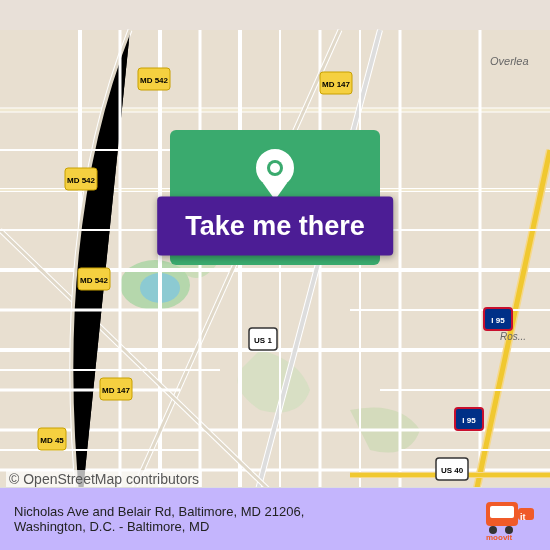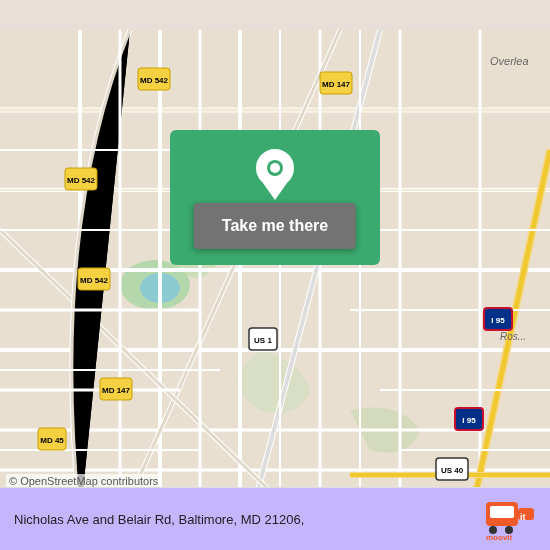--- a/index.html
+++ b/index.html
@@ -54,39 +54,39 @@
       flex-direction: column;
       align-items: flex-end;
       margin-left: 24px;
     }
 
     
     .osm-attribution {
       position: absolute;
       bottom: 62px;
       left: 6px;
-      font-size: 11px;
+      font-size: 14px;
       color: #555;
       background: rgba(255,255,255,0.7);
       padding: 1px 3px;
       z-index: 10;
     }
 
     
     .take-me-there-btn {
       position: absolute;
       left: 50%;
       top: 41%;
       transform: translate(-50%, -50%);
-      background: #737373;
+      background: #4c1d95;
       color: white;
       border: none;
       border-radius: 4px;
       padding: 14px 28px;
-      font-size: 16px;
+      font-size: 27px;
       font-weight: bold;
       cursor: pointer;
       z-index: 20;
       white-space: nowrap;
       box-shadow: 0 2px 6px rgba(0,0,0,0.3);
     }
 
   </style>
 </head>
 <body>
@@ -225,20 +225,21 @@
 
   <button class="take-me-there-btn">Take me there</button>
 
   <div class="osm-attribution">
     <span>© OpenStreetMap contributors</span>
   </div>
 
   <div class="info-bar">
     <div class="info-text">
       <div>Nicholas Ave and Belair Rd, Baltimore, MD 21206,</div>
+      <div>Washington, D.C. - Baltimore, MD</div>
     </div>
     <div class="moovit-logo">
 
       <svg width="52" height="42" viewBox="0 0 52 42">
 
         <rect x="2" y="4" width="32" height="24" rx="4" fill="#f05a28"></rect>
         <rect x="6" y="8" width="24" height="12" rx="2" fill="white"></rect>
         <circle cx="9" cy="32" r="4" fill="#333"></circle>
         <circle cx="25" cy="32" r="4" fill="#333"></circle>
         <rect x="34" y="10" width="16" height="12" rx="3" fill="#f05a28"></rect>

